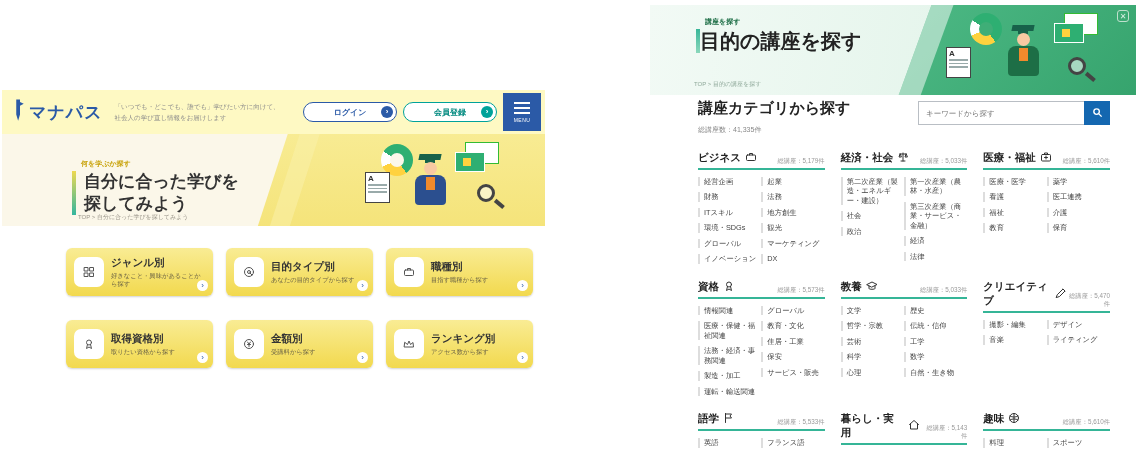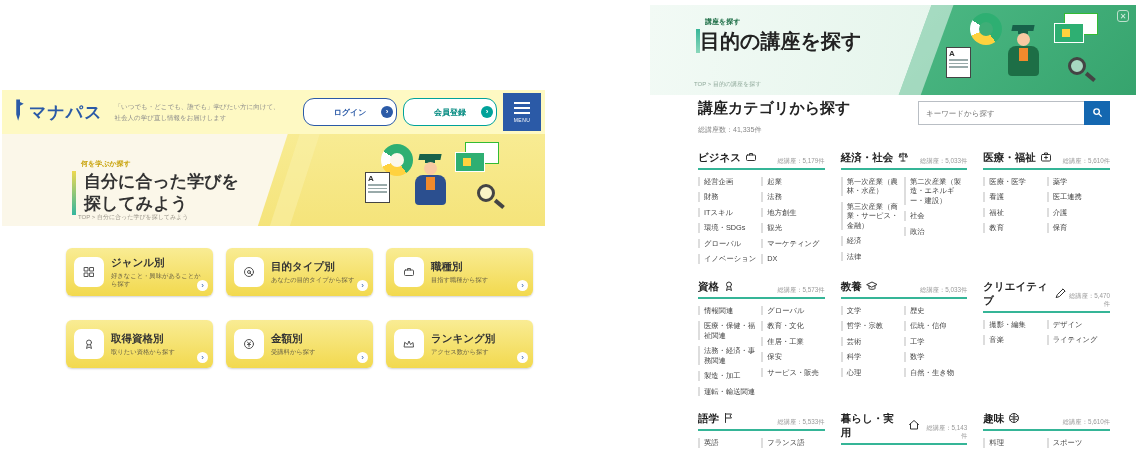--- a/index.html
+++ b/index.html
@@ -6,21 +6,21 @@
   *{box-sizing:border-box;font-family:"Liberation Sans","DejaVu Sans",sans-serif;}
   .canvas{position:relative;width:1136px;height:462px;background:#fff;overflow:hidden;}
 
   
   .left-page{position:absolute;left:2px;top:90px;width:543px;height:372px;background:#fff;}
   .lp-header{height:44px;display:flex;align-items:center;padding:0 4px 0 8px;background:#fef9c3;}
   .logo{display:flex;align-items:center;gap:4px;cursor:pointer;}
   .logo-text{font-size:17px;font-weight:bold;color:#2b5aa7;letter-spacing:1px;}
   .tagline{margin-left:12px;font-size:6.5px;color:#8a8a8a;line-height:1.7;flex:1;}
   .header-actions{display:flex;gap:6px;align-items:center;}
-  .pill{width:94px;height:28px;border-radius:11px;border:1.5px solid;background:#fff;
+  .pill{width:94px;height:20px;border-radius:11px;border:1.5px solid;background:#fff;
         display:flex;align-items:center;justify-content:center;font-size:8px;font-weight:bold;
         position:relative;cursor:pointer;}
   .pill .arrow{position:absolute;right:3px;width:12px;height:12px;border-radius:50%;color:#fff;
         font-size:8px;line-height:12px;text-align:center;}
   .pill-login{border-color:#2b5aa7;color:#2b5aa7;}
   .pill-login .arrow{background:#2b5aa7;}
   .pill-signup{border-color:#00a29a;color:#00897f;}
   .pill-signup .arrow{background:#00a29a;}
   .menu-btn{width:38px;height:38px;background:#2b5aa7;border:none;display:flex;flex-direction:column;
         align-items:center;justify-content:center;gap:3px;cursor:pointer;}
@@ -358,29 +358,29 @@
               <span class="cat-name">
                 <span>経済・社会</span>
                 <span><svg width="12" height="12" viewBox="0 0 24 24" fill="none" stroke="currentColor" stroke-width="2" stroke-linejoin="round" stroke-linecap="round">
                     <path d="M12 4v16M6 6h12M6 6l-2 6h4zM18 6l-2 6h4zM8 20h8"></path>
                   </svg></span>
               </span>
               <span class="cat-count">総講座：5,033件</span>
             </div>
             <div class="cat-cols">
               <div class="cat-col">
+                <div class="cat-item">第二次産業（製造・エネルギー・建設）</div>
+                <div class="cat-item">社会</div>
+                <div class="cat-item">政治</div>
+              </div>
+              <div class="cat-col">
                 <div class="cat-item">第一次産業（農林・水産）</div>
                 <div class="cat-item">第三次産業（商業・サービス・金融）</div>
                 <div class="cat-item">経済</div>
                 <div class="cat-item">法律</div>
-              </div>
-              <div class="cat-col">
-                <div class="cat-item">第二次産業（製造・エネルギー・建設）</div>
-                <div class="cat-item">社会</div>
-                <div class="cat-item">政治</div>
               </div>
             </div>
           </div>
           <div class="cat-block">
             <div class="cat-head">
               <span class="cat-name">
                 <span>医療・福祉</span>
                 <span><svg width="12" height="12" viewBox="0 0 24 24" fill="none" stroke="currentColor" stroke-width="2" stroke-linejoin="round" stroke-linecap="round">
                     <rect x="3" y="7" width="18" height="13" rx="2"></rect>
                     <path d="M9 7V4h6v3M12 10v6M9 13h6"></path>

